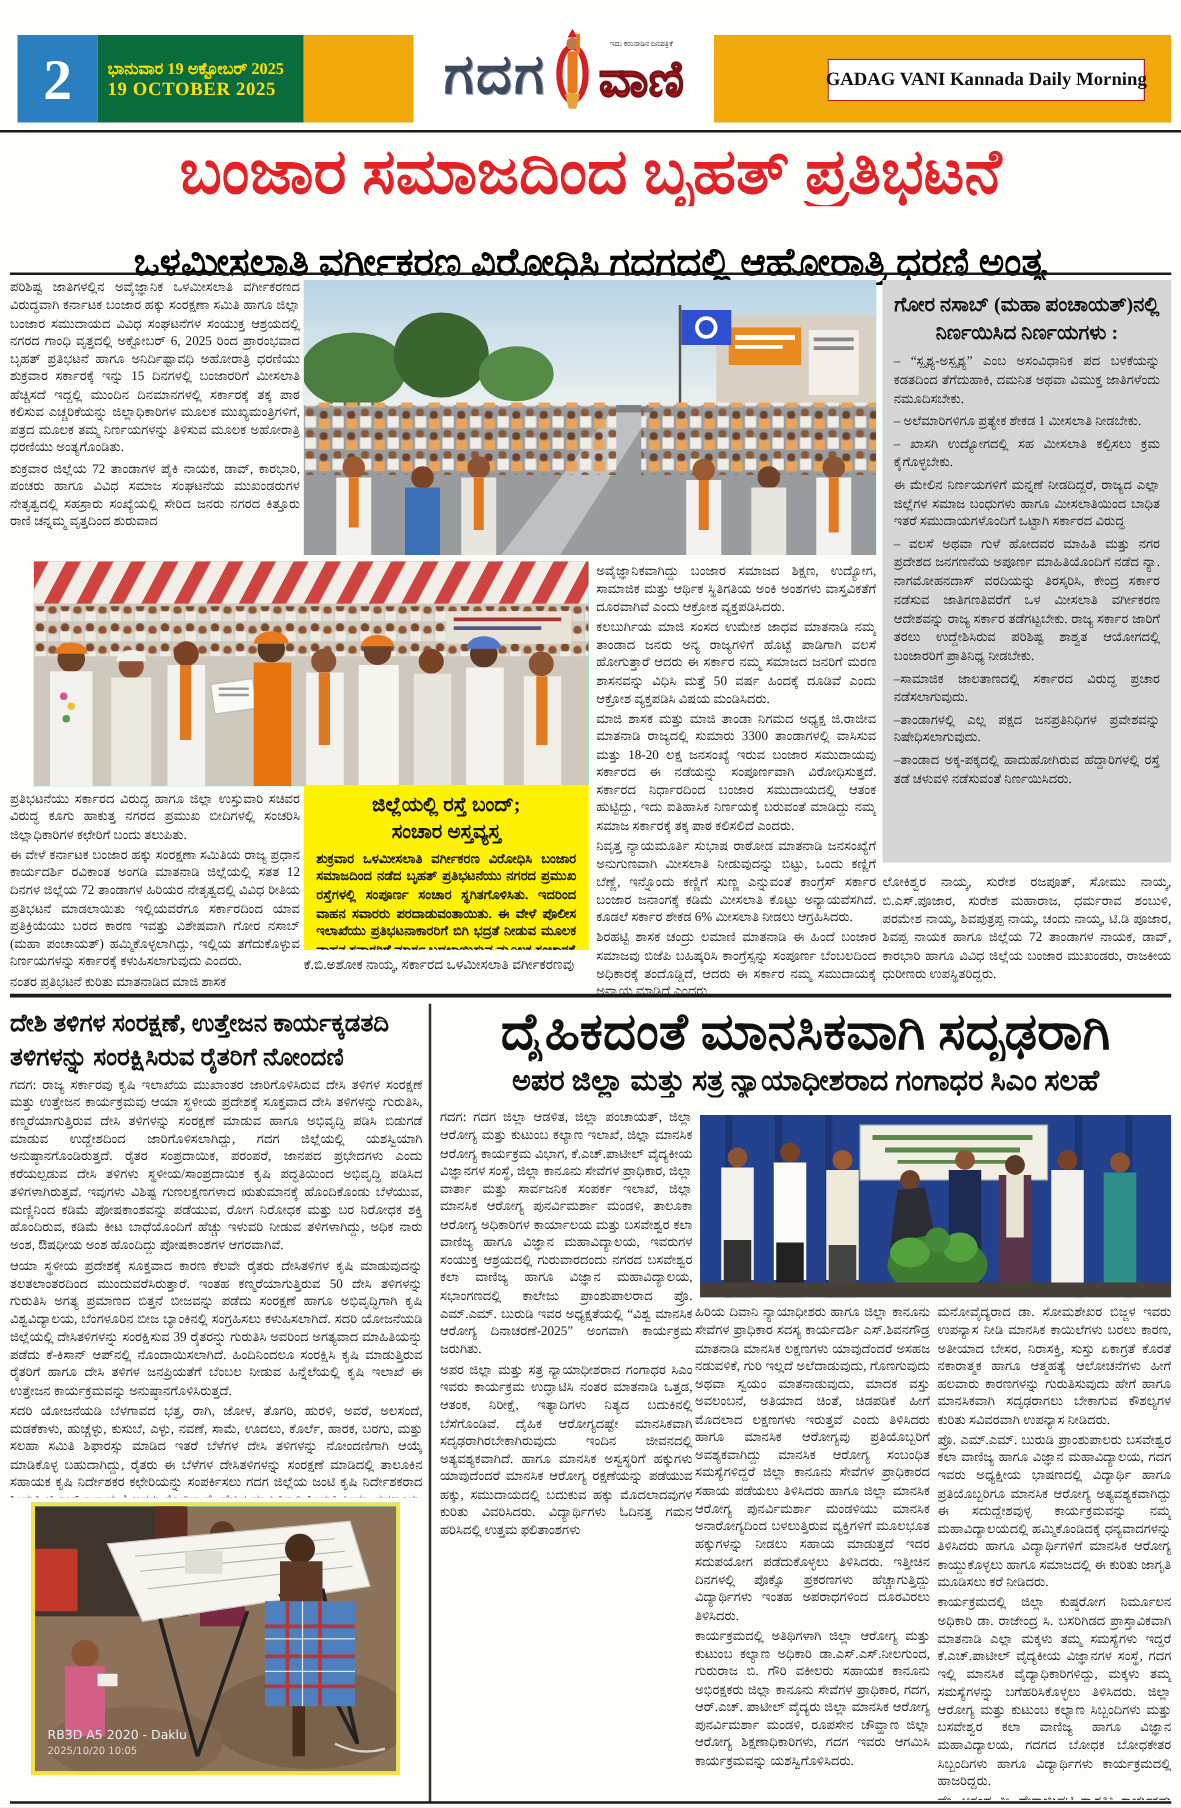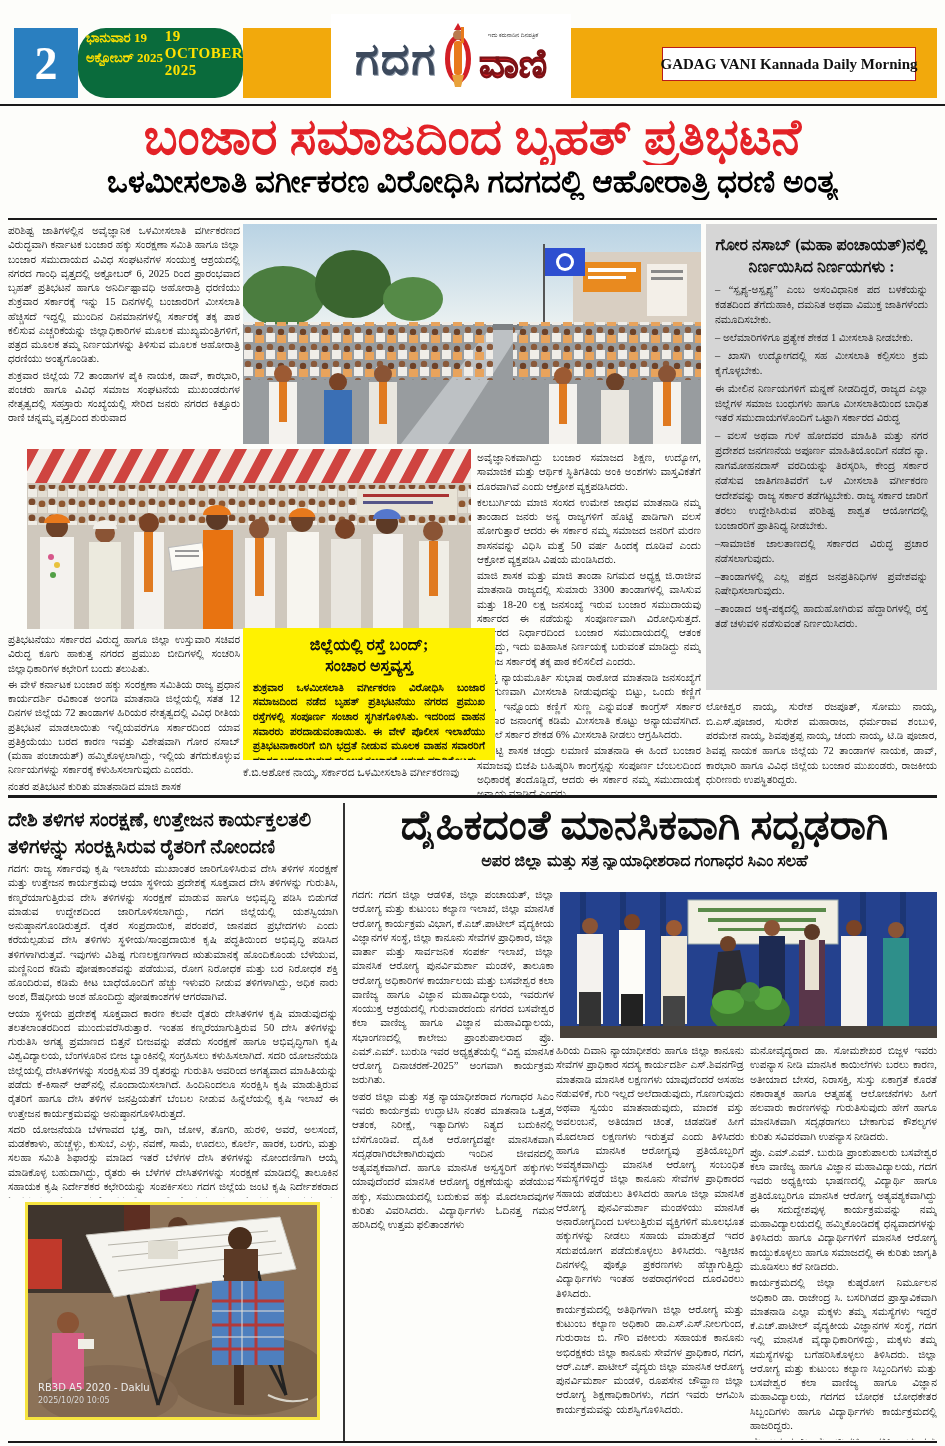--- a/index.html
+++ b/index.html
@@ -2,64 +2,64 @@
 <html lang="kn"><head>
 <meta charset="utf-8">
 <style>
   html,body{margin:0;padding:0;background:#e8e8e4;}
   .page{position:relative;width:945px;height:1446px;background:#fdfdfa;margin:0 auto;overflow:hidden;
         font-family:"Liberation Serif", serif;color:#111;}
   
   .hd-box{position:absolute;top:28px;height:70px;}
   .pagenum{left:14px;width:64px;background:#2a7fc0;color:#fff;font-size:46px;font-weight:bold;
            display:flex;align-items:center;justify-content:center;font-family:"Liberation Serif",serif;}
-  .datebox{left:78px;width:165px;background:#0a6b3c;color:#ffe100;display:flex;flex-direction:row;
-           justify-content:center;padding-left:8px;box-sizing:border-box;font-weight:bold;border-radius:28px;}
+  .datebox{left:78px;width:165px;background:#0a6b3c;color:#ffe100;display:flex;flex-direction:column;
+           justify-content:center;padding-left:8px;box-sizing:border-box;font-weight:bold;}
   .datebox .l1{font-size:13px;line-height:1.5;}
   .datebox .l2{font-size:15px;letter-spacing:.5px;}
   .orange-l{left:243px;width:88px;background:#f2a90c;}
   .orange-r{left:571px;width:366px;background:#f2a90c;}
   .logo-area{position:absolute;left:331px;top:14px;width:240px;height:90px;background:#fff;
              display:flex;align-items:center;justify-content:center;gap:4px;}
   .logo-k1{font-size:44px;font-weight:bold;color:#3d4a5d;letter-spacing:2px;text-shadow:1px 1px 0 #8d99a8;}
   .logo-k2{font-size:40px;font-weight:bold;color:#d31f26;-webkit-text-stroke:1px #7c1216;}
   .logo-mid{display:flex;flex-direction:column;align-items:center;}
   .logo-tag{font-size:6px;color:#222;margin-bottom:1px;white-space:nowrap;}
   .mast-box{position:absolute;left:662px;top:47px;width:252px;height:32px;background:#fff;border:1px solid #b91c1c;
             display:flex;align-items:center;justify-content:center;font-weight:bold;font-size:15px;
             font-family:"Liberation Serif",serif;white-space:nowrap;}
   .rule{position:absolute;background:#1a1a1a;}
   
   .headline1{position:absolute;left:8px;top:110px;width:929px;text-align:center;color:#e32227;
              font-size:50px;font-weight:bold;line-height:1.1;white-space:nowrap;overflow:hidden;}
-  .subhead1{position:absolute;left:8px;top:164px;width:929px;text-align:center;color:#000;
+  .subhead1{position:absolute;left:8px;top:192px;width:929px;text-align:center;color:#000;
             font-size:31px;font-weight:bold;white-space:nowrap;overflow:hidden;}
   
   .col{position:absolute;overflow:hidden;font-size:10.5px;line-height:1.36;text-align:justify;}
   .col p{margin:0 0 2px 0;text-indent:0;}
   .ph{position:absolute;overflow:hidden;background:#5eead4;text-align:right;}
   .ph svg{display:block;width:100%;height:100%;}
   
   .graybox{position:absolute;left:706px;top:224px;width:231px;height:466px;background:#d6d6d6;
            box-sizing:border-box;padding:10px 9px;overflow:hidden;}
   .graybox h3{margin:0 0 6px 0;text-align:center;font-size:16px;line-height:1.35;font-weight:bold;}
   .graybox .items p{margin:0 0 3px 0;font-size:10.5px;line-height:1.42;text-align:justify;}
   .attendees{position:absolute;left:706px;top:700px;width:231px;height:92px;overflow:hidden;
              font-size:10.5px;line-height:1.4;text-align:justify;}
   
-  .yellowbox{position:absolute;left:243px;top:628px;width:252px;height:132px;background:#fff200;
+  .yellowbox{position:absolute;left:243px;top:628px;width:228px;height:132px;background:#fff200;
              box-sizing:border-box;padding:7px 10px;overflow:hidden;}
   .yellowbox h3{margin:0 0 4px 0;text-align:center;font-size:16px;line-height:1.3;font-weight:bold;}
   .yellowbox .yb-body{font-size:10.5px;font-weight:600;line-height:1.4;text-align:justify;}
   .bridge{position:absolute;left:243px;top:766px;width:340px;height:18px;font-size:11px;overflow:hidden;white-space:nowrap;}
   
   .s2head{position:absolute;left:8px;top:806px;width:330px;font-size:19.5px;font-weight:bold;line-height:1.4;overflow:hidden;}
   .s3head{position:absolute;left:352px;top:801px;width:585px;text-align:center;font-size:41px;font-weight:bold;
           white-space:nowrap;overflow:hidden;}
-  .s3sub{position:absolute;left:352px;top:852px;width:585px;text-align:center;font-size:16px;font-weight:bold;
+  .s3sub{position:absolute;left:352px;top:852px;width:585px;text-align:center;font-size:23px;font-weight:bold;
          white-space:nowrap;overflow:hidden;}
   .vline{position:absolute;left:343px;top:803px;width:2px;height:639px;background:#333;}
   .wm{font-family:"DejaVu Sans",sans-serif;}
 </style>
 </head>
 <body>
 
 <div class="page">
 
   <div class="hd-box pagenum">
@@ -252,21 +252,21 @@
 
   <div class="col" style="left:8px;top:633px;width:232px;height:158px;">
       <p>ಪ್ರತಿಭಟನೆಯು ಸರ್ಕಾರದ ವಿರುದ್ಧ ಹಾಗೂ ಜಿಲ್ಲಾ ಉಸ್ತುವಾರಿ ಸಚಿವರ ವಿರುದ್ಧ ಕೂಗು ಹಾಕುತ್ತ ನಗರದ ಪ್ರಮುಖ ಬೀದಿಗಳಲ್ಲಿ ಸಂಚರಿಸಿ ಜಿಲ್ಲಾಧಿಕಾರಿಗಳ ಕಛೇರಿಗೆ ಬಂದು ತಲುಪಿತು.</p>
       <p>ಈ ವೇಳೆ ಕರ್ನಾಟಕ ಬಂಜಾರ ಹಕ್ಕು ಸಂರಕ್ಷಣಾ ಸಮಿತಿಯ ರಾಜ್ಯ ಪ್ರಧಾನ ಕಾರ್ಯದರ್ಶಿ ರವಿಕಾಂತ ಅಂಗಡಿ ಮಾತನಾಡಿ ಜಿಲ್ಲೆಯಲ್ಲಿ ಸತತ 12 ದಿನಗಳ ಜಿಲ್ಲೆಯ 72 ತಾಂಡಾಗಳ ಹಿರಿಯರ ನೇತೃತ್ವದಲ್ಲಿ ವಿವಿಧ ರೀತಿಯ ಪ್ರತಿಭಟನೆ ಮಾಡಲಾಯಿತು ಇಲ್ಲಿಯವರೆಗೂ ಸರ್ಕಾರದಿಂದ ಯಾವ ಪ್ರತಿಕ್ರಿಯೆಯು ಬರದ ಕಾರಣ ಇವತ್ತು ವಿಶೇಷವಾಗಿ ಗೋರ ನಸಾಬ್ (ಮಹಾ ಪಂಚಾಯತ್) ಹಮ್ಮಿಕೊಳ್ಳಲಾಗಿದ್ದು, ಇಲ್ಲಿಯ ತಗೆದುಕೊಳ್ಳುವ ನಿರ್ಣಯಗಳನ್ನು ಸರ್ಕಾರಕ್ಕೆ ಕಳುಹಿಸಲಾಗುವುದು ಎಂದರು.</p>
       <p>ನಂತರ ಪ್ರತಿಭಟನೆ ಕುರಿತು ಮಾತನಾಡಿದ ಮಾಜಿ ಶಾಸಕ</p>
     </div>
 
   <div class="rule" style="left:8px;top:795px;width:929px;height:3px;"></div>
   <div class="vline"></div>
 
-  <div class="s2head">ದೇಶಿ ತಳಿಗಳ ಸಂರಕ್ಷಣೆ, ಉತ್ತೇಜನ ಕಾರ್ಯಕ್ತಲತಲಿ ತಳಿಗಳನ್ನು ಸಂರಕ್ಷಿಸಿರುವ ರೈತರಿಗೆ ನೋಂದಣಿ</div>
+  <div class="s2head">ದೇಶಿ ತಳಿಗಳ ಸಂರಕ್ಷಣೆ, ಉತ್ತೇಜನ ಕಾರ್ಯಕ್ಕಡತದಿ ತಳಿಗಳನ್ನು ಸಂರಕ್ಷಿಸಿರುವ ರೈತರಿಗೆ ನೋಂದಣಿ</div>
   <div class="col" style="left:8px;top:862px;width:330px;height:336px;">
       <p>ಗದಗ: ರಾಜ್ಯ ಸರ್ಕಾರವು ಕೃಷಿ ಇಲಾಖೆಯ ಮುಖಾಂತರ ಜಾರಿಗೊಳಿಸಿರುವ ದೇಸಿ ತಳಿಗಳ ಸಂರಕ್ಷಣೆ ಮತ್ತು ಉತ್ತೇಜನ ಕಾರ್ಯಕ್ರಮವು ಆಯಾ ಸ್ಥಳೀಯ ಪ್ರದೇಶಕ್ಕೆ ಸೂಕ್ತವಾದ ದೇಸಿ ತಳಿಗಳನ್ನು ಗುರುತಿಸಿ, ಕಣ್ಮರೆಯಾಗುತ್ತಿರುವ ದೇಸಿ ತಳಿಗಳನ್ನು ಸಂರಕ್ಷಣೆ ಮಾಡುವ ಹಾಗೂ ಅಭಿವೃದ್ಧಿ ಪಡಿಸಿ ಬಿಡುಗಡೆ ಮಾಡುವ ಉದ್ದೇಶದಿಂದ ಜಾರಿಗೊಳಿಸಲಾಗಿದ್ದು, ಗದಗ ಜಿಲ್ಲೆಯಲ್ಲಿ ಯಶಸ್ವಿಯಾಗಿ ಅನುಷ್ಠಾನಗೊಂಡಿರುತ್ತದೆ. ರೈತರ ಸಂಪ್ರದಾಯಿಕ, ಪರಂಪರೆ, ಜಾನಪದ ಪ್ರಭೇದಗಳು ಎಂದು ಕರೆಯಲ್ಪಡುವ ದೇಸಿ ತಳಿಗಳು ಸ್ಥಳೀಯ/ಸಾಂಪ್ರದಾಯಿಕ ಕೃಷಿ ಪದ್ಧತಿಯಿಂದ ಅಭಿವೃದ್ಧಿ ಪಡಿಸಿದ ತಳಿಗಳಾಗಿರುತ್ತವೆ. ಇವುಗಳು ವಿಶಿಷ್ಟ ಗುಣಲಕ್ಷಣಗಳಾದ ಋತುಮಾನಕ್ಕೆ ಹೊಂದಿಕೊಂಡು ಬೆಳೆಯುವ, ಮಣ್ಣಿನಿಂದ ಕಡಿಮೆ ಪೋಷಕಾಂಶವನ್ನು ಪಡೆಯುವ, ರೋಗ ನಿರೋಧಕ ಮತ್ತು ಬರ ನಿರೋಧಕ ಶಕ್ತಿ ಹೊಂದಿರುವ, ಕಡಿಮೆ ಕೀಟ ಬಾಧೆಯೊಂದಿಗೆ ಹೆಚ್ಚು ಇಳುವರಿ ನೀಡುವ ತಳಿಗಳಾಗಿದ್ದು, ಅಧಿಕ ನಾರು ಅಂಶ, ಔಷಧೀಯ ಅಂಶ ಹೊಂದಿದ್ದು ಪೋಷಕಾಂಶಗಳ ಆಗರವಾಗಿವೆ.</p>
       <p>ಆಯಾ ಸ್ಥಳೀಯ ಪ್ರದೇಶಕ್ಕೆ ಸೂಕ್ತವಾದ ಕಾರಣ ಕೆಲವೇ ರೈತರು ದೇಸಿತಳಿಗಳ ಕೃಷಿ ಮಾಡುವುದನ್ನು ತಲತಲಾಂತರದಿಂದ ಮುಂದುವರೆಸಿರುತ್ತಾರೆ. ಇಂತಹ ಕಣ್ಮರೆಯಾಗುತ್ತಿರುವ 50 ದೇಸಿ ತಳಿಗಳನ್ನು ಗುರುತಿಸಿ ಅಗತ್ಯ ಪ್ರಮಾಣದ ಬಿತ್ತನೆ ಬೀಜವನ್ನು ಪಡೆದು ಸಂರಕ್ಷಣೆ ಹಾಗೂ ಅಭಿವೃದ್ಧಿಗಾಗಿ ಕೃಷಿ ವಿಶ್ವವಿದ್ಯಾಲಯ, ಬೆಂಗಳೂರಿನ ಬೀಜ ಬ್ಯಾಂಕಿನಲ್ಲಿ ಸಂಗ್ರಹಿಸಲು ಕಳುಹಿಸಲಾಗಿದೆ. ಸದರಿ ಯೋಜನೆಯಡಿ ಜಿಲ್ಲೆಯಲ್ಲಿ ದೇಸಿತಳಿಗಳನ್ನು ಸಂರಕ್ಷಿಸುವ 39 ರೈತರನ್ನು ಗುರುತಿಸಿ ಅವರಿಂದ ಅಗತ್ಯವಾದ ಮಾಹಿತಿಯನ್ನು ಪಡೆದು ಕೆ-ಕಿಸಾನ್ ಆಪ್‌ನಲ್ಲಿ ನೊಂದಾಯಿಸಲಾಗಿದೆ. ಹಿಂದಿನಿಂದಲೂ ಸಂರಕ್ಷಿಸಿ ಕೃಷಿ ಮಾಡುತ್ತಿರುವ ರೈತರಿಗೆ ಹಾಗೂ ದೇಸಿ ತಳಿಗಳ ಜನಪ್ರಿಯತೆಗೆ ಬೆಂಬಲ ನೀಡುವ ಹಿನ್ನೆಲೆಯಲ್ಲಿ ಕೃಷಿ ಇಲಾಖೆ ಈ ಉತ್ತೇಜನ ಕಾರ್ಯಕ್ರಮವನ್ನು ಅನುಷ್ಠಾನಗೊಳಿಸಿರುತ್ತದೆ.</p>
       <p>ಸದರಿ ಯೋಜನೆಯಡಿ ಬೆಳಗಾವದ ಭತ್ತ, ರಾಗಿ, ಜೋಳ, ತೊಗರಿ, ಹುರಳಿ, ಅವರೆ, ಅಲಸಂದೆ, ಮಡಕೆಕಾಳು, ಹುಚ್ಚೆಳ್ಳು, ಕುಸುಬೆ, ಎಳ್ಳು, ನವಣೆ, ಸಾಮೆ, ಊದಲು, ಕೊರ್ಲೆ, ಹಾರಕ, ಬರಗು, ಮತ್ತು ಸಲಹಾ ಸಮಿತಿ ಶಿಫಾರಸ್ಸು ಮಾಡಿದ ಇತರೆ ಬೆಳೆಗಳ ದೇಸಿ ತಳಿಗಳನ್ನು ನೋಂದಣಿಗಾಗಿ ಆಯ್ಕೆ ಮಾಡಿಕೊಳ್ಳ ಬಹುದಾಗಿದ್ದು, ರೈತರು ಈ ಬೆಳೆಗಳ ದೇಸಿತಳಿಗಳನ್ನು ಸಂರಕ್ಷಣೆ ಮಾಡಿದಲ್ಲಿ ತಾಲೂಕಿನ ಸಹಾಯಕ ಕೃಷಿ ನಿರ್ದೇಶಕರ ಕಛೇರಿಯನ್ನು ಸಂಪರ್ಕಿಸಲು ಗದಗ ಜಿಲ್ಲೆಯ ಜಂಟಿ ಕೃಷಿ ನಿರ್ದೇಶಕರಾದ ಶ್ರೀಮತಿ ಜಿ.ಎಚ್.ತಾರಾಮಣಿ ಇವರು ಕೋರಿದ್ದಾರೆ. ಹೆಚ್ಚಿನ ಮಾಹಿತಿಗಾಗಿ ಶ್ರೀಮತಿ ಸೀಮಾ ಸವಣೂರು, ಸಹಾಯಕ ಕೃಷಿ ನಿರ್ದೇಶಕರು ದೂ.ಸಂ: 8277931425 ಅಥವಾ ಓ.ವೀರೇಶ ಸೊಪ್ಪಿನ್ ಕೃಷಿ ಅಧಿಕಾರಿ ದೂ.ಸಂ: 8277151421 ಸಂಪರ್ಕಿಸ ಬಹುದಾಗಿದೆ.</p>
     </div>
 
   <div class="ph" style="left:25px;top:1202px;width:295px;height:218px;border:3px solid #f5e33f;box-sizing:border-box;">
     <svg viewBox="0 0 289 212" preserveAspectRatio="none">
       <rect width="289" height="212" fill="#8c7258"></rect>
       <ellipse cx="220" cy="170" rx="80" ry="40" fill="#7a6149"></ellipse>

